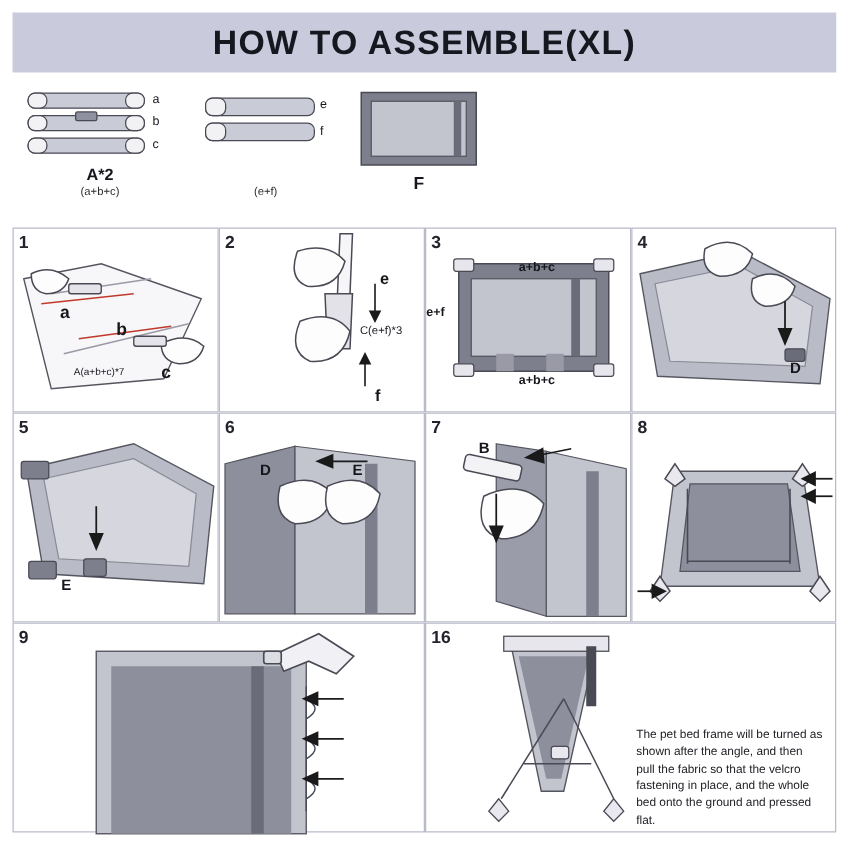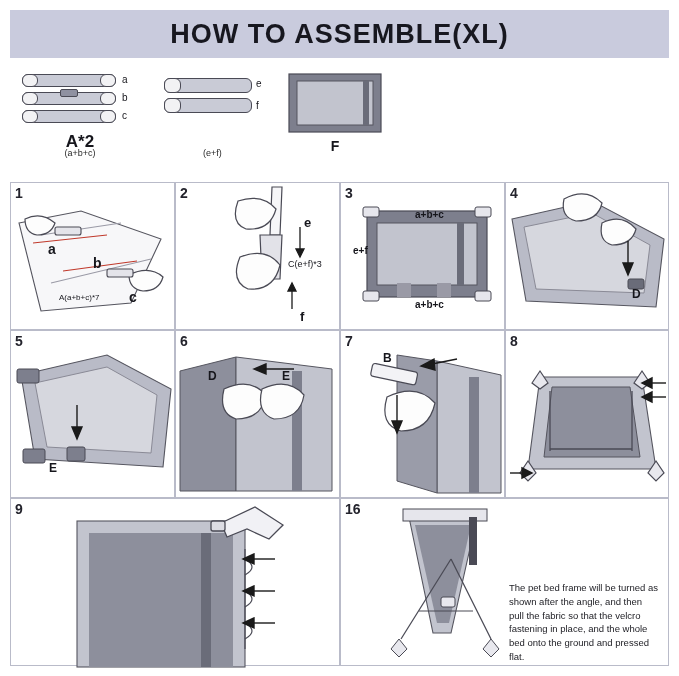--- a/index.html
+++ b/index.html
@@ -24,21 +24,21 @@
   }
 
   
   .parts{
     position:absolute;left:10px;top:64px;width:659px;height:112px;
     display:flex;align-items:flex-start;
   }
   .part{position:relative;height:112px;}
   .part .caption{
     position:absolute;left:0;width:100%;text-align:center;
-    font-size:17px;font-weight:bold;color:#16161c;
+    font-size:13px;font-weight:bold;color:#16161c;
   }
   .part .subcap{
     position:absolute;left:0;width:100%;text-align:center;
     font-size:9px;color:#2a2a2a;
   }
   .letter{
     position:absolute;font-size:10px;color:#16161c;
   }
 
   
@@ -185,21 +185,21 @@
           <rect x="134" y="24" width="16" height="10" rx="2"></rect>
           <rect x="22" y="108" width="16" height="10" rx="2"></rect>
           <rect x="134" y="108" width="16" height="10" rx="2"></rect>
         </g>
         <g fill="#9a9aa6">
           <rect x="56" y="100" width="14" height="14"></rect>
           <rect x="96" y="100" width="14" height="14"></rect>
         </g>
       </svg>
       <div class="lbl" style="left:74px;top:26px;">a+b+c</div>
-      <div class="lbl" style="left:12px;top:62px;">e+f</div>
+      <div class="lbl" style="left:0;top:62px;">e+f</div>
       <div class="lbl" style="left:74px;top:116px;">a+b+c</div>
     </div>
 
     <div class="cell" style="left:495px;top:0;width:164px;height:148px;">
       <div class="num">4</div>
       <svg width="164" height="148">
         <path d="M6 36 L86 18 L158 56 L150 124 L20 118 Z" fill="#b9bbc7" stroke="#55555f" stroke-width="1.1"></path>
         <path d="M18 44 L86 30 L144 62 L138 110 L30 106 Z" fill="#d6d7de" stroke="#8a8a96" stroke-width="1"></path>
         <g stroke="#4a4a55" stroke-width="1.2" fill="#fdfdfd">
           <path d="M58 16 q22 -12 38 4 q-4 18 -26 18 q-16 -4 -12 -22 Z"></path>

